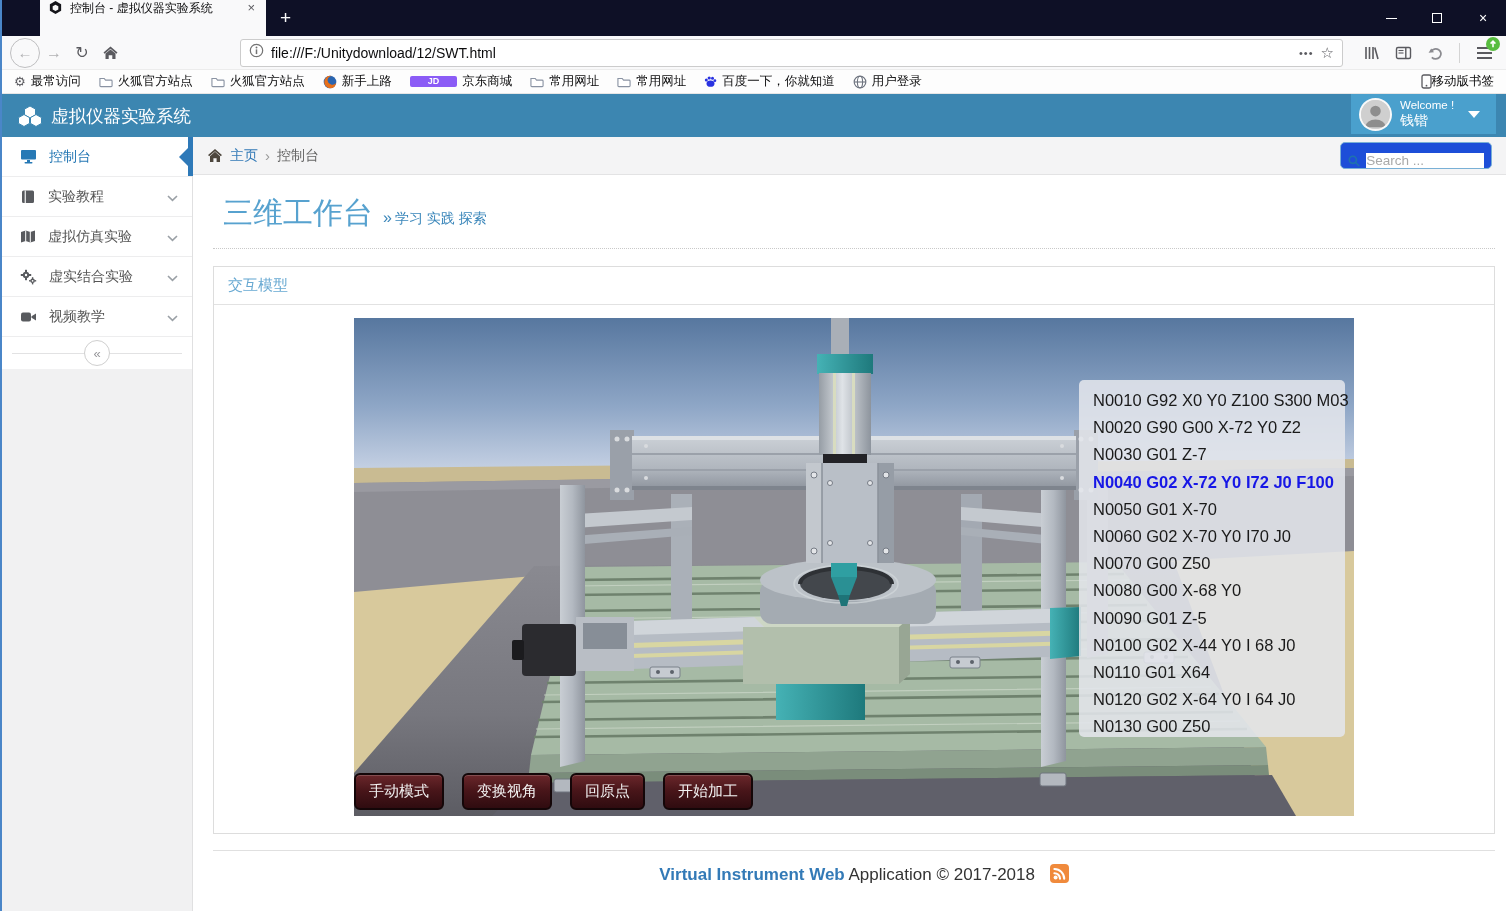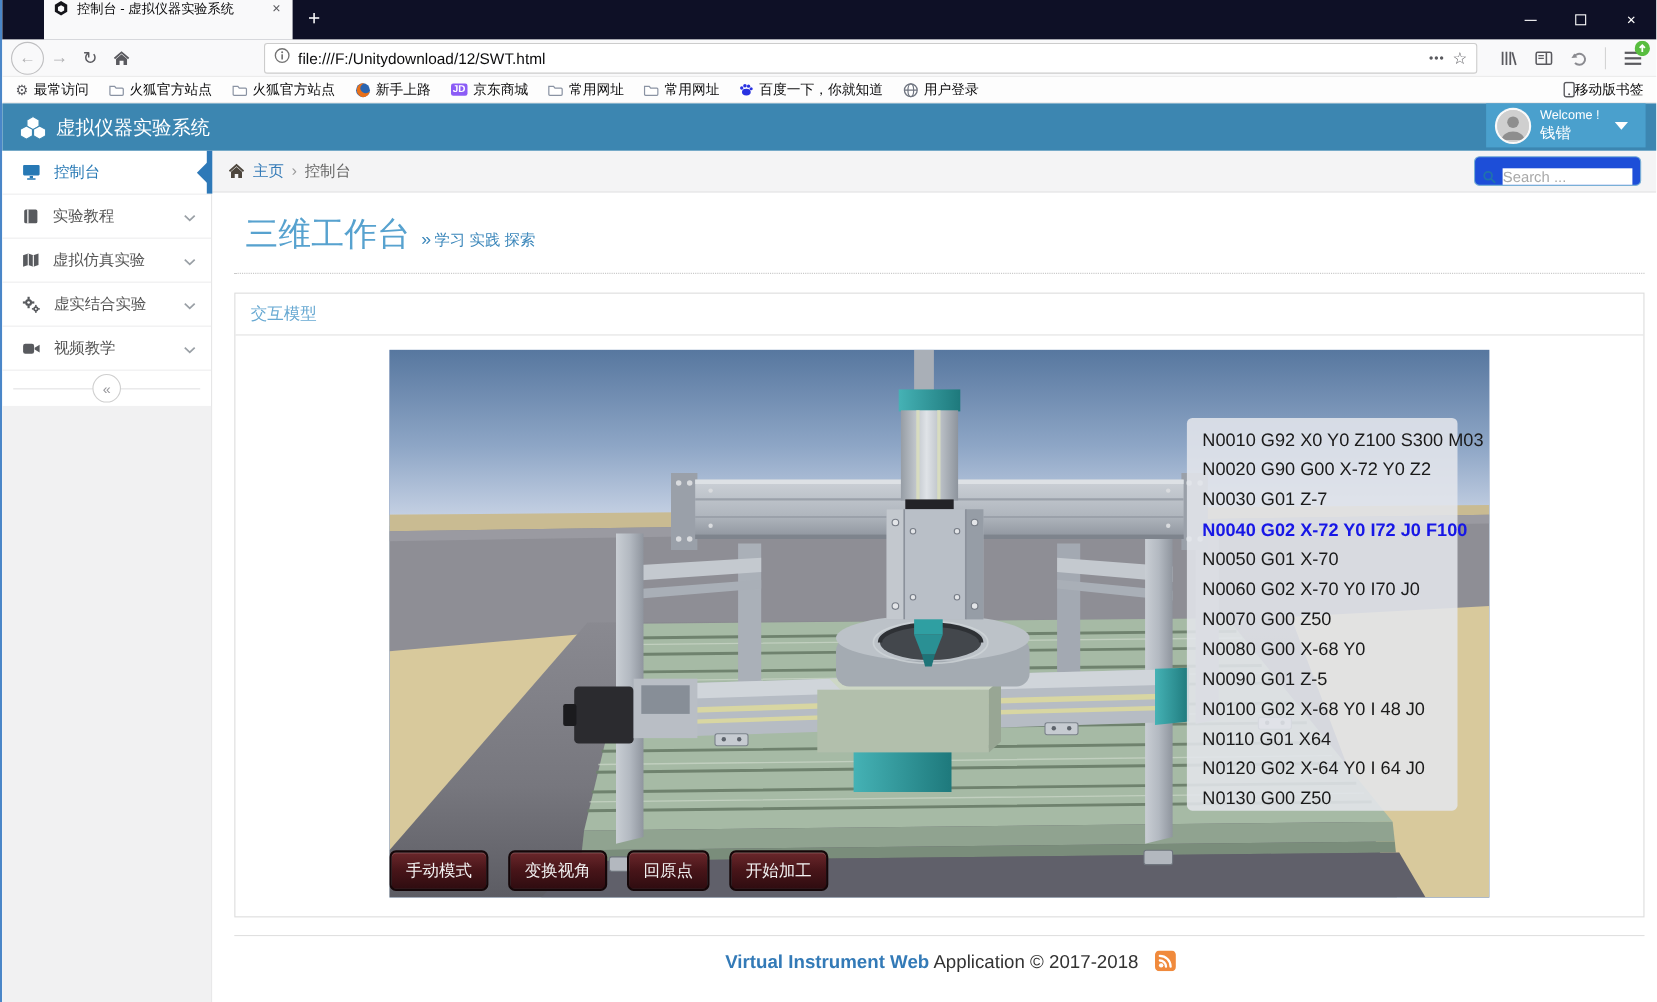--- a/index.html
+++ b/index.html
@@ -43,21 +43,21 @@
   .hamburger i { width:15px; height:2px; background:#5a5a5f; display:block; }
   .ham-badge { position:absolute; top:-2px; right:-2px; width:14px; height:14px; }
 
   
   .bookmarksbar { height:24px; background:#fdfdfd; display:flex; align-items:center;
                   padding:0 12px; gap:18px; font-size:12.5px; color:#0c0c0d;
                   border-bottom:1px solid #e6e6e6; }
   .bm-item { display:flex; align-items:center; gap:5px; white-space:nowrap; }
   .bm-gear { font-size:13px; color:#5a5a5f; line-height:1; }
   .jd-badge { background:#8b5cf6; color:#fff; font-size:9px; font-weight:bold; border-radius:2px;
-              padding:1px 2px; line-height:1; }
+              padding:1px 18px; line-height:1; }
   .bm-right { margin-left:auto; display:flex; align-items:center; gap:0; }
 
   
   .appheader { height:43px; background:#3c86b1; display:flex; align-items:center;
                position:relative; padding-left:16px; }
   .brand { display:flex; align-items:center; gap:9px; color:#fff; font-size:17.5px; }
   .userbox { position:absolute; right:10px; top:0; height:40px; width:145px; background:#4aa0cd;
              display:flex; align-items:center; padding:0 8px; gap:8px; }
   .avatar { width:33px; height:33px; border-radius:50%; border:2px solid rgba(255,255,255,.85);
             overflow:hidden; background:#d6d6d6; flex:0 0 auto; }
@@ -107,21 +107,21 @@
   .dotted-sep { border-bottom:1px dotted #c9c9c9; margin:14px 0 17px 0; }
 
   .panel { border:1px solid #ddd; }
   .panel-head { padding:9px 14px; color:#68a9d2; font-size:15px; border-bottom:1px solid #e2e2e2; }
   .panel-body { padding:13px 0 17px; }
 
   
   .canvas { position:relative; width:1000px; height:498px; margin:0 auto; background:#6c87b2;
             overflow:hidden; }
   .canvas svg.scene { position:absolute; inset:0; width:100%; height:100%; display:block; }
-  .gcode { position:absolute; left:725px; top:62px; width:246px; height:357px;
+  .gcode { position:absolute; left:725px; top:62px; width:266px; height:357px;
            background:rgba(228,230,235,.87); border-radius:5px; padding:7px 0 0 14px;
            font-size:16.5px; line-height:27.2px; color:#1a1a1a; white-space:nowrap; }
   .gcode-line.hl { color:#1717e6;font-weight:bold; }
   .viewer-buttons { position:absolute; left:0; bottom:6px; display:flex; gap:18px; }
   .v-btn { height:37px; padding:0 13px; font-size:15px; color:#f2f2f2; font-family:inherit;
            background:linear-gradient(180deg,#6a272b 0%,#481519 48%,#2f0c10 100%);
            border:2px solid #140608; border-radius:6px;
            box-shadow:inset 0 1px 0 rgba(255,255,255,.18); }
 
   
@@ -567,21 +567,21 @@
               <div class="gcode">
                 <div class="gcode-line">N0010 G92 X0 Y0 Z100 S300 M03</div>
                 <div class="gcode-line">N0020 G90 G00 X-72 Y0 Z2</div>
                 <div class="gcode-line">N0030 G01 Z-7</div>
                 <div class="gcode-line hl">N0040 G02 X-72 Y0 I72 J0 F100</div>
                 <div class="gcode-line">N0050 G01 X-70</div>
                 <div class="gcode-line">N0060 G02 X-70 Y0 I70 J0</div>
                 <div class="gcode-line">N0070 G00 Z50</div>
                 <div class="gcode-line">N0080 G00 X-68 Y0</div>
                 <div class="gcode-line">N0090 G01 Z-5</div>
-                <div class="gcode-line">N0100 G02 X-68 Y0 I 48 J0</div>
+                <div class="gcode-line">N0100 G02 X-44 Y0 I 68 J0</div>
                 <div class="gcode-line">N0110 G01 X64</div>
                 <div class="gcode-line">N0120 G02 X-64 Y0 I 64 J0</div>
                 <div class="gcode-line">N0130 G00 Z50</div>
               </div>
 
               <div class="viewer-buttons">
                 <button class="v-btn">手动模式</button>
                 <button class="v-btn">变换视角</button>
                 <button class="v-btn">回原点</button>
                 <button class="v-btn">开始加工</button>

